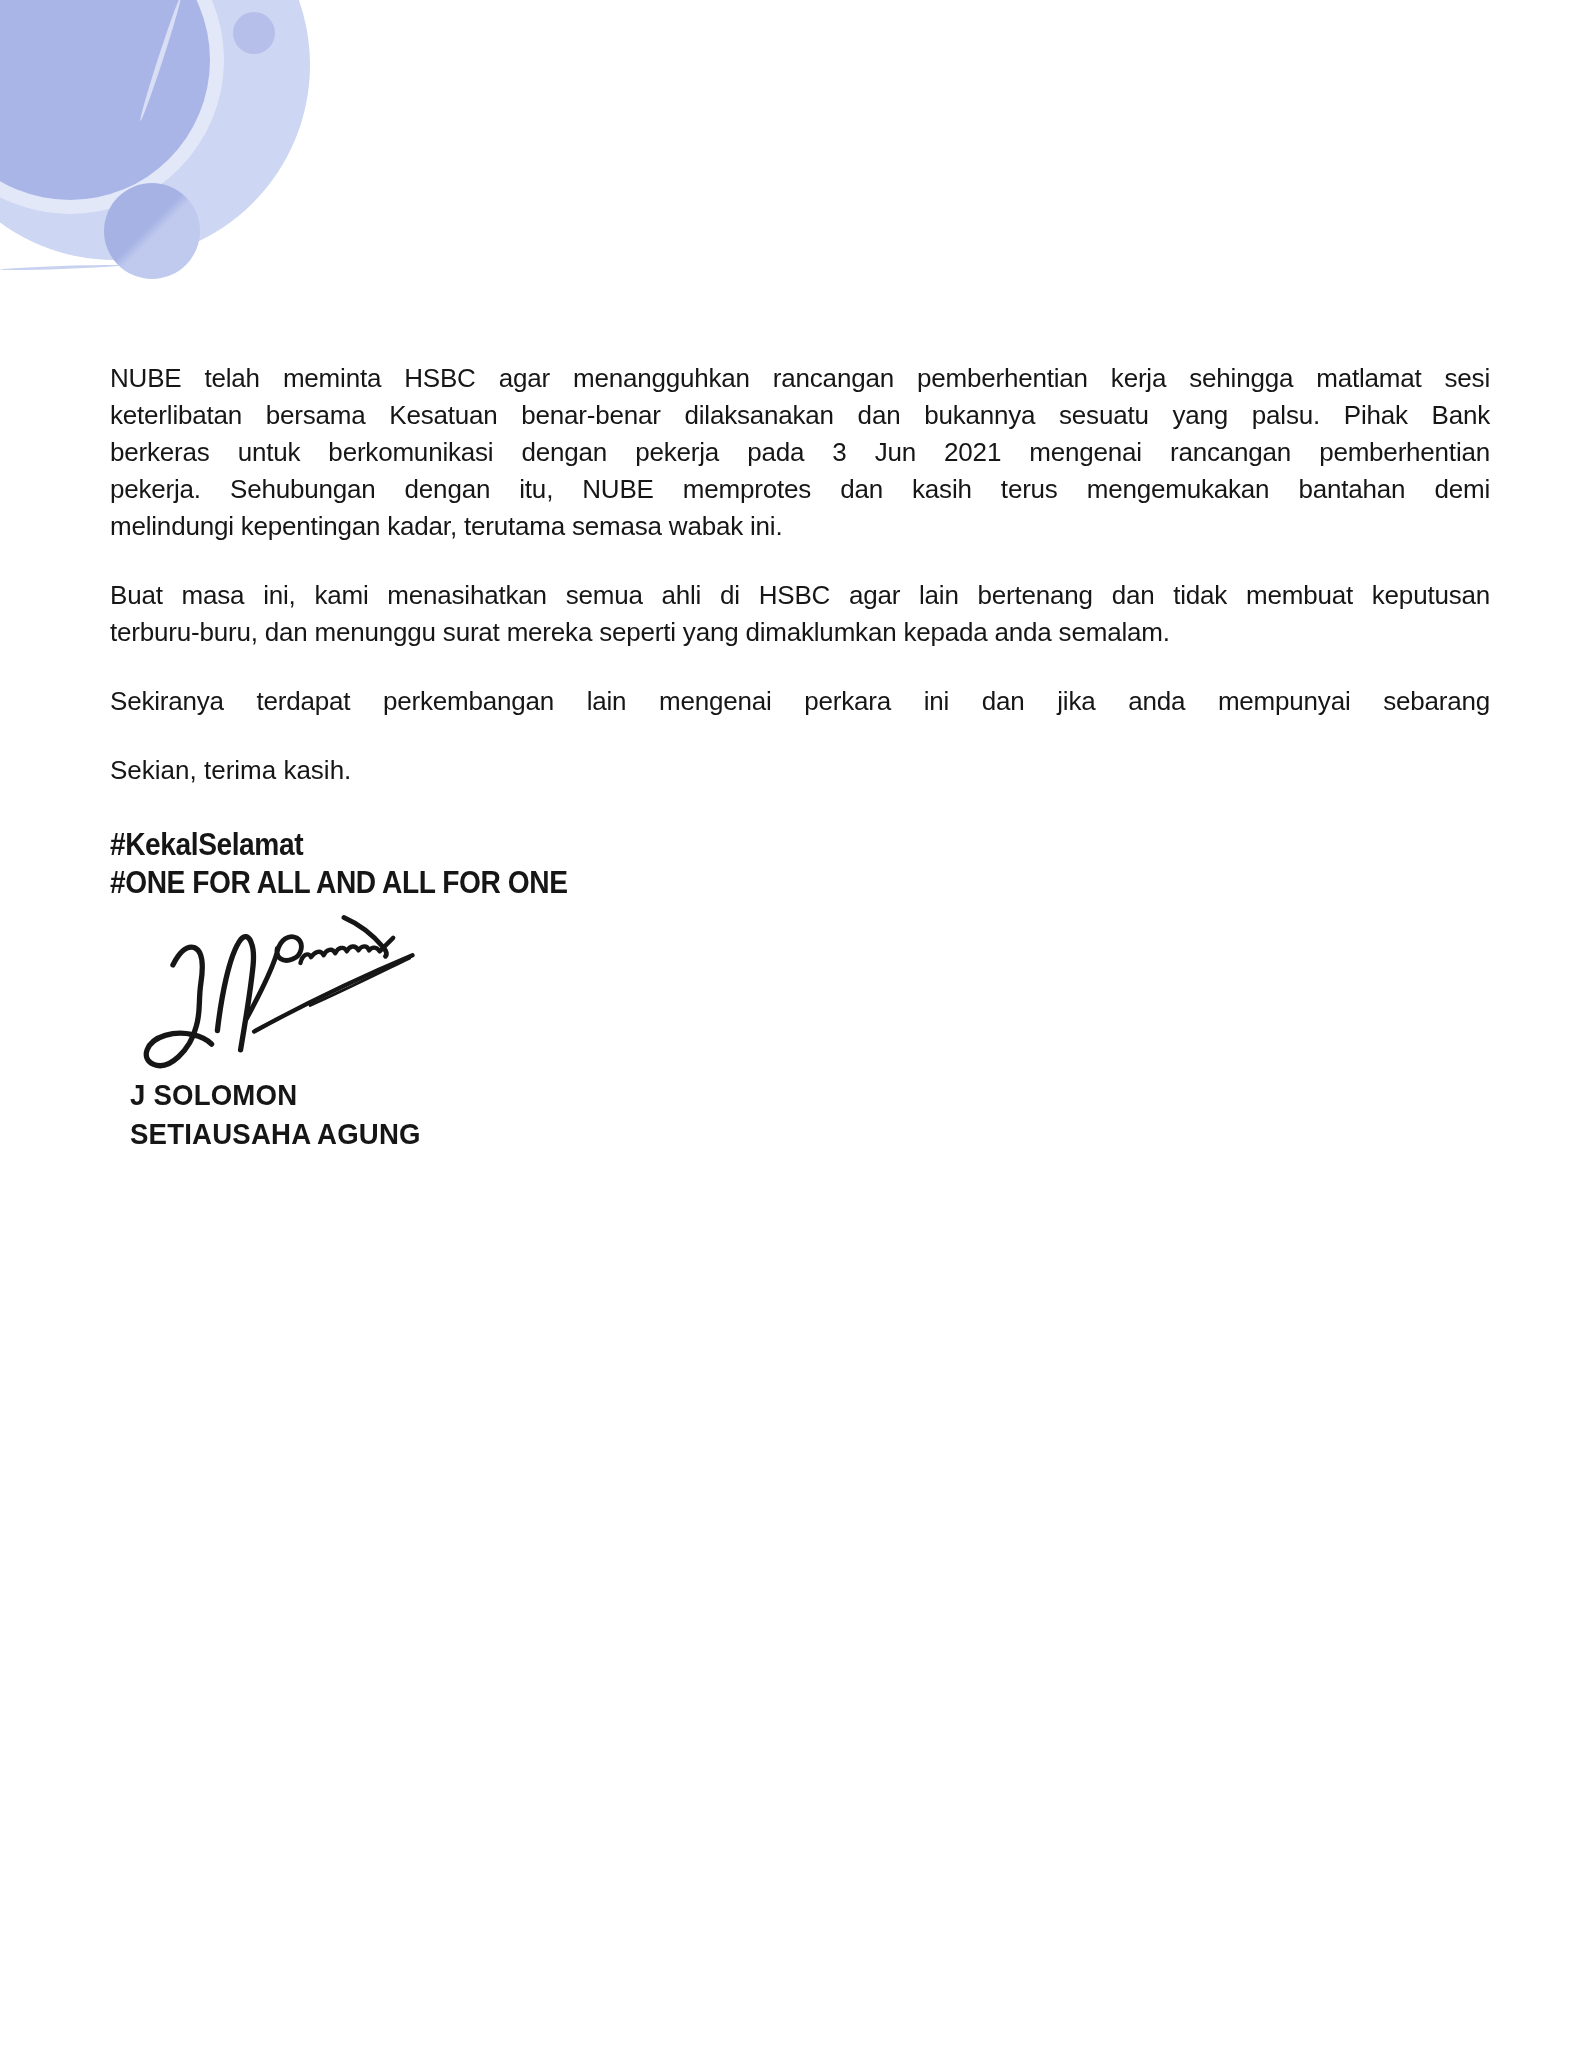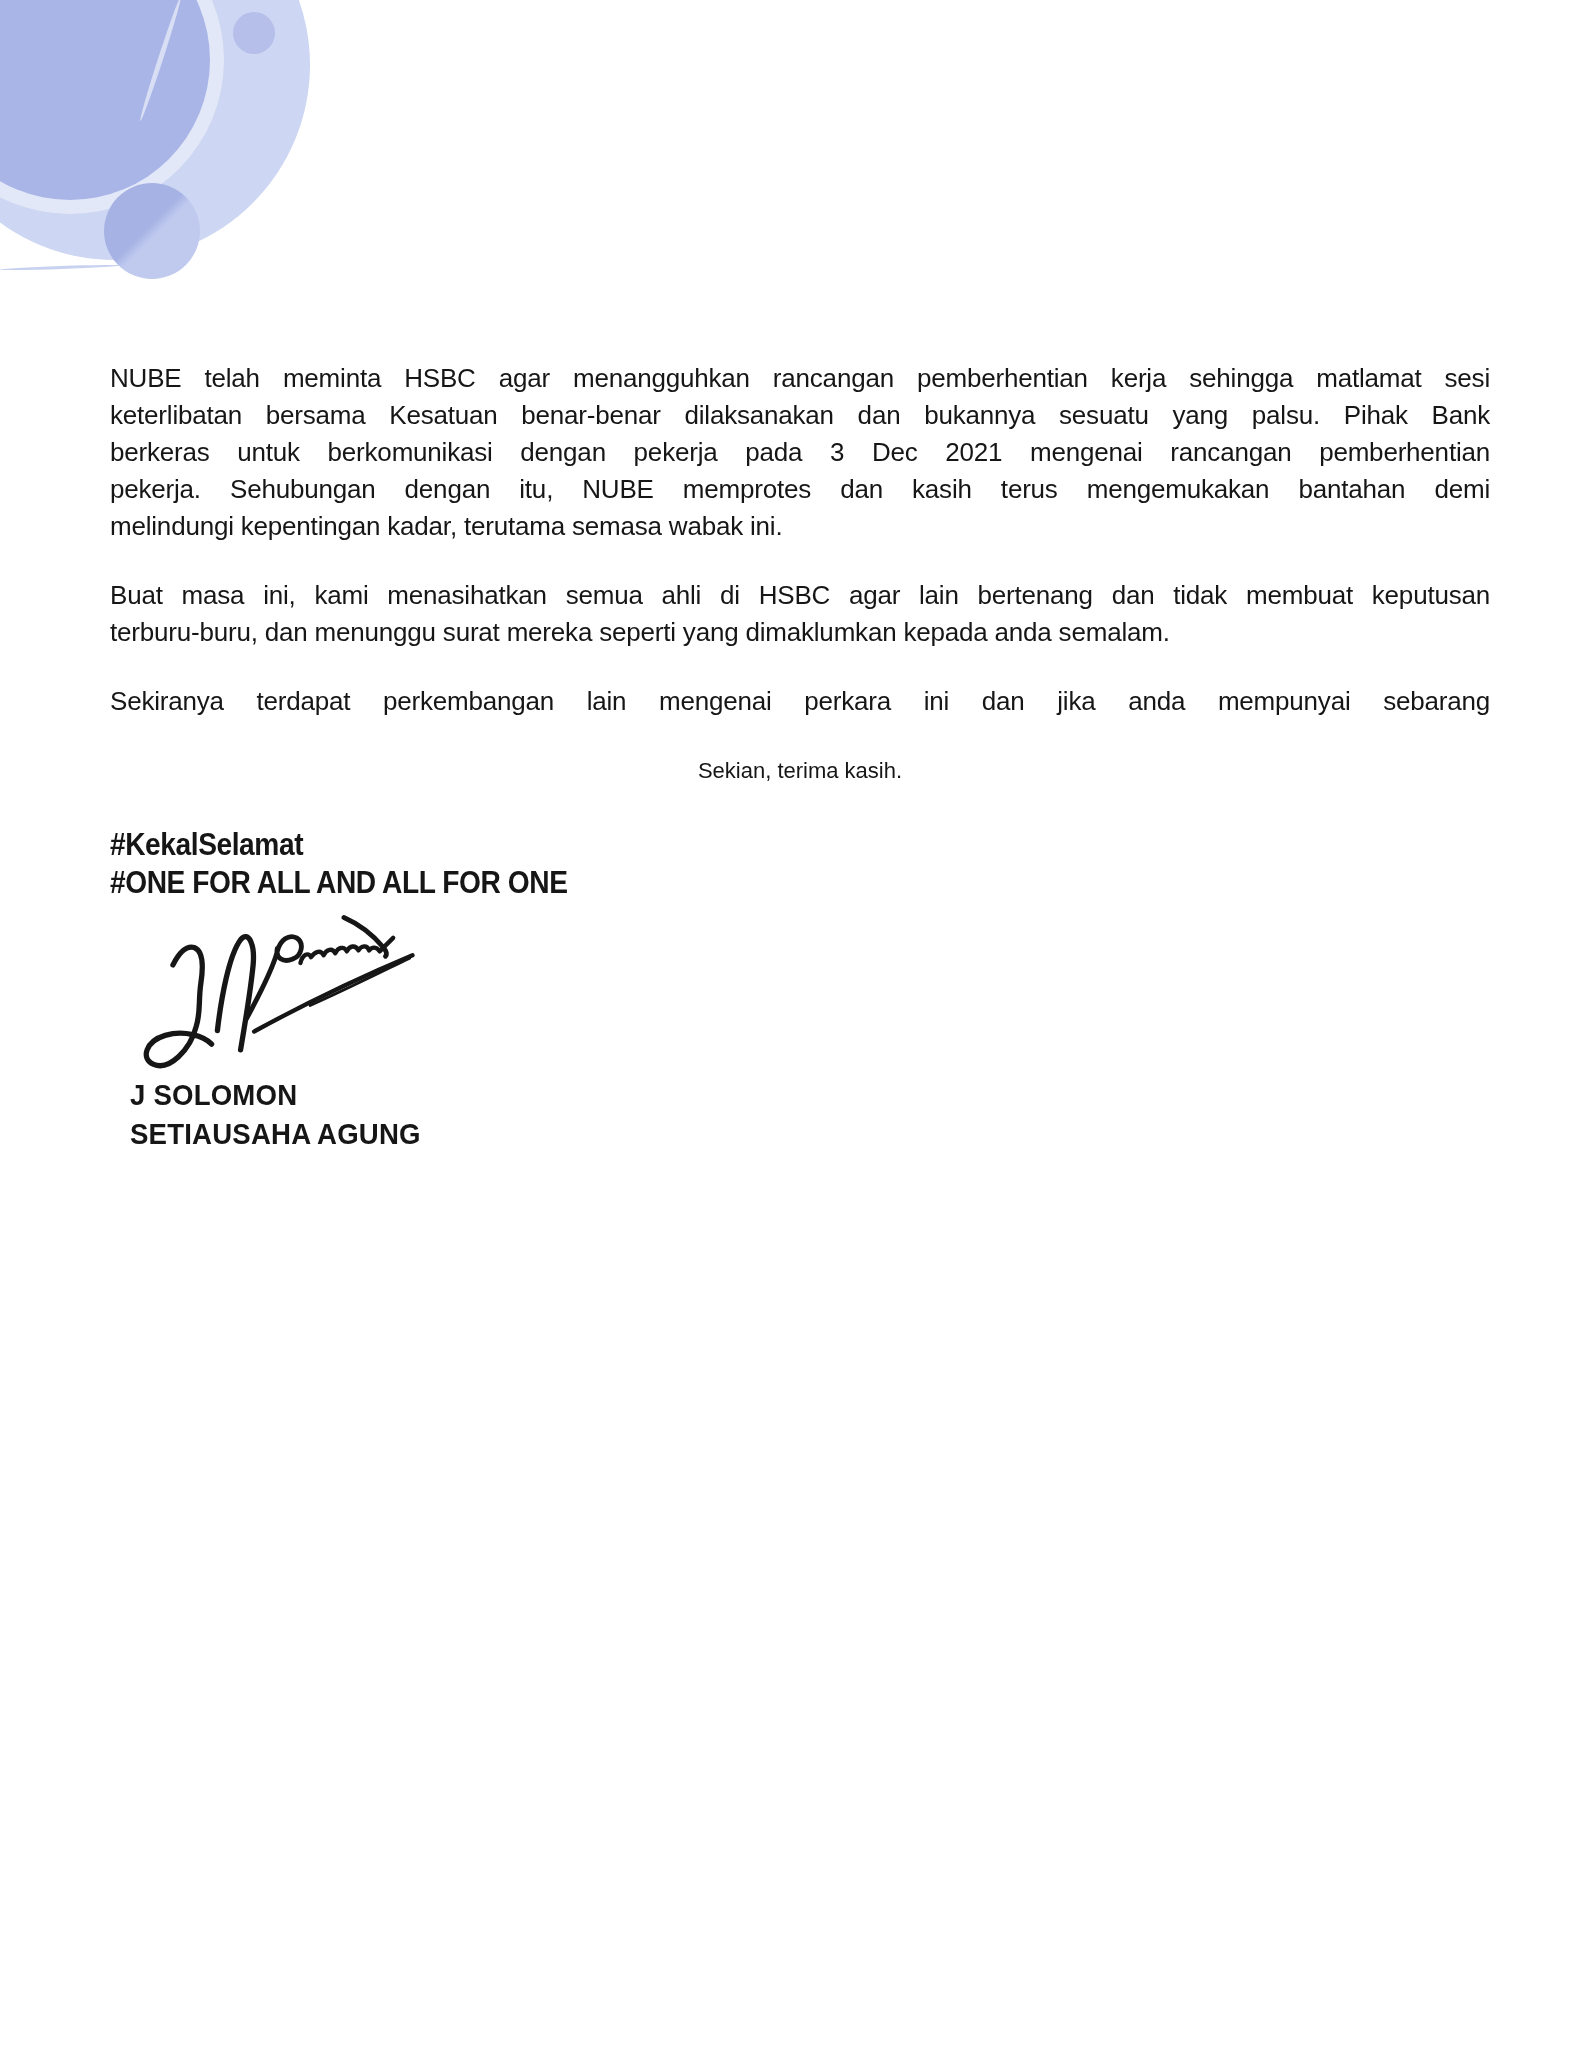--- a/index.html
+++ b/index.html
@@ -34,21 +34,21 @@
   .blob-bottom{left:104px;top:183px;width:96px;height:96px;
                background:linear-gradient(135deg,var(--bottom-blob-a) 46%,var(--bottom-blob-b) 54%);}
   .blob-hairline{left:0;top:266px;width:122px;height:3px;border-radius:3px;
                  background:#c8d2f0;transform:rotate(-2deg);}
 
   
   .letter{position:absolute;left:110px;top:360px;width:1380px;}
   .para{margin-bottom:32px;font-size:26px;line-height:37px;letter-spacing:-0.2px;}
   .line{text-align:justify;text-align-last:justify;white-space:normal;}
   .line.last{text-align-last:left;}
-  .closing{font-size:22px;line-height:37px;margin-bottom:36px;text-align:center;}
+  .closing{font-size:26px;line-height:37px;margin-bottom:36px;}
 
   .hashtags{margin-bottom:4px;}
   .hashtag{
     font-size:32px;line-height:38px;font-weight:bold;letter-spacing:-0.5px;
     transform:scaleX(0.88);transform-origin:left top;white-space:nowrap;
   }
 
   .signature-wrap{margin-left:20px;margin-top:2px;}
   .signature-wrap svg{display:block;}
 
@@ -71,21 +71,21 @@
     <div class="blob-bottom"></div>
     <div class="blob-hairline"></div>
   </div>
 
   <div class="letter">
 
     <div>
         <div class="para">
           <div class="line">NUBE telah meminta HSBC agar menangguhkan rancangan pemberhentian kerja sehingga matlamat sesi</div>
           <div class="line">keterlibatan bersama Kesatuan benar-benar dilaksanakan dan bukannya sesuatu yang palsu. Pihak Bank</div>
-          <div class="line">berkeras untuk berkomunikasi dengan pekerja pada 3 Dec 2021 mengenai rancangan pemberhentian</div>
+          <div class="line">berkeras untuk berkomunikasi dengan pekerja pada 3 Jun 2021 mengenai rancangan pemberhentian</div>
           <div class="line">pekerja. Sehubungan dengan itu, NUBE memprotes dan kasih terus mengemukakan bantahan demi</div>
           <div class="line last">melindungi kepentingan kadar, terutama semasa wabak ini.</div>
         </div>
         <div class="para">
           <div class="line">Buat masa ini, kami menasihatkan semua ahli di HSBC agar lain bertenang dan tidak membuat keputusan</div>
           <div class="line last">terburu-buru, dan menunggu surat mereka seperti yang dimaklumkan kepada anda semalam.</div>
         </div>
         <div class="para">
           <div class="line">Sekiranya terdapat perkembangan lain mengenai perkara ini dan jika anda mempunyai sebarang</div>
         </div>

